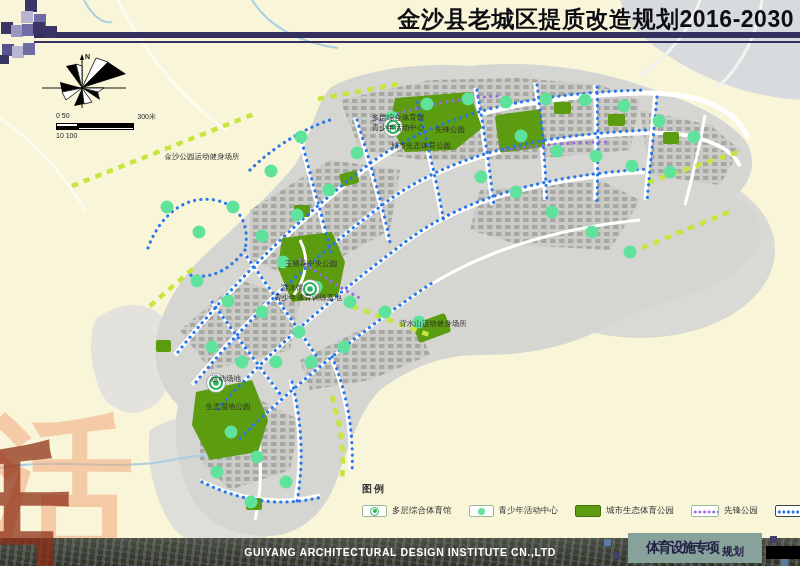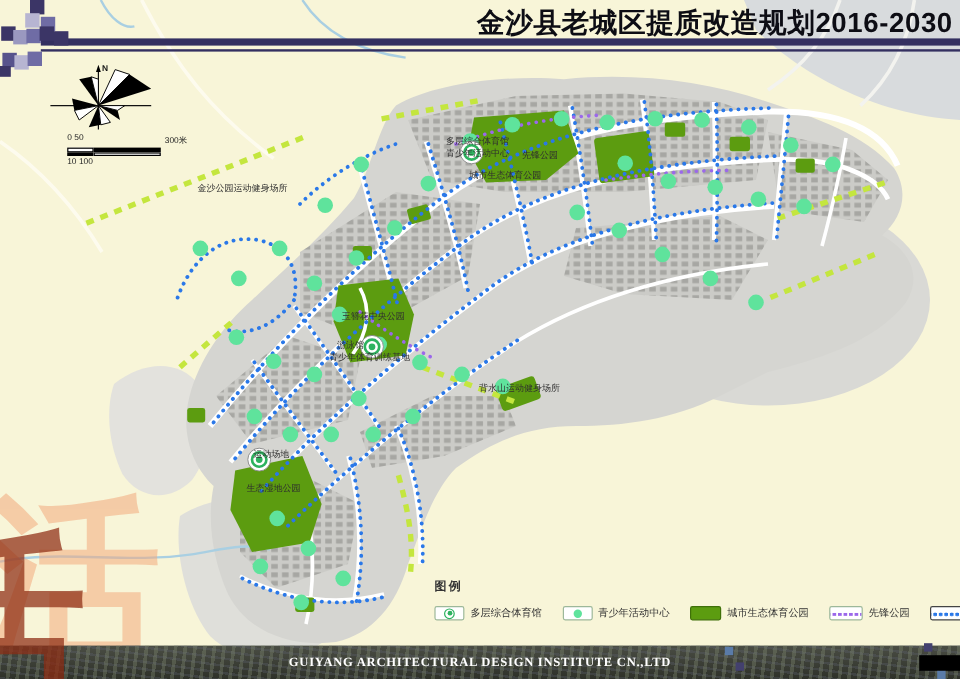--- a/index.html
+++ b/index.html
@@ -47,21 +47,21 @@
     background-image:radial-gradient(circle,#2a78e8 1.5px,rgba(0,0,0,0) 1.7px);
     background-size:4.6px 12px;background-position:1px 0;}
 
   
   .footer{position:absolute;left:0;right:0;top:538px;height:28px;z-index:5;
     background-image:
       repeating-linear-gradient(97deg, rgba(130,140,115,0.35) 0 3px, rgba(0,0,0,0) 3px 8px),
       repeating-linear-gradient(8deg, rgba(95,100,115,0.30) 0 2px, rgba(0,0,0,0) 2px 6px),
       linear-gradient(#4a4d44,#2e3129);
     display:flex;align-items:center;justify-content:center;}
-  .footer-company{font-family:Liberation Serif, serif;font-weight:bold;font-size:10.5px;color:#fff;
+  .footer-company{font-family:Liberation Sans, sans-serif;font-weight:bold;font-size:10.5px;color:#fff;
     letter-spacing:0.6px;white-space:nowrap;}
   .stamp{position:absolute;left:628px;top:533px;width:134px;height:30px;background:#87a29b;z-index:6;
     display:flex;align-items:center;justify-content:center;}
   .stamp-main{font-size:14px;font-weight:bold;color:#232046;letter-spacing:-2px;white-space:nowrap;}
   .stamp-suffix{font-size:11px;font-weight:bold;color:#232046;margin-left:4px;transform:translateY(3px);}
   .blackbar{position:absolute;left:766px;top:546px;width:34px;height:13px;background:#000;z-index:6;}
   .decopx{position:absolute;width:7px;height:7px;z-index:6;}
 
   
   .wm-peach{position:absolute;left:-18px;top:408px;z-index:1;font-size:152px;font-weight:bold;
@@ -354,19 +354,23 @@
       <div class="legend-item">
         <span class="sw sw-trail"></span>
 
       </div>
     </div>
   </div>
 
   <div class="footer">
     <div class="footer-company">GUIYANG ARCHITECTURAL DESIGN INSTITUTE CN.,LTD</div>
   </div>
+  <div class="stamp">
+    <span class="stamp-main">体育设施专项</span>
+    <span class="stamp-suffix">规划</span>
+  </div>
   <div class="blackbar"></div>
   <div class="decopx" style="left:604px;top:539px;background:#5a7ba8"></div>
   <div class="decopx" style="left:613px;top:552px;background:#43406e"></div>
   <div class="decopx" style="left:770px;top:536px;background:#43406e"></div>
   <div class="decopx" style="left:781px;top:559px;background:#5a7ba8"></div>
 
 </div>
 
 </body></html>

